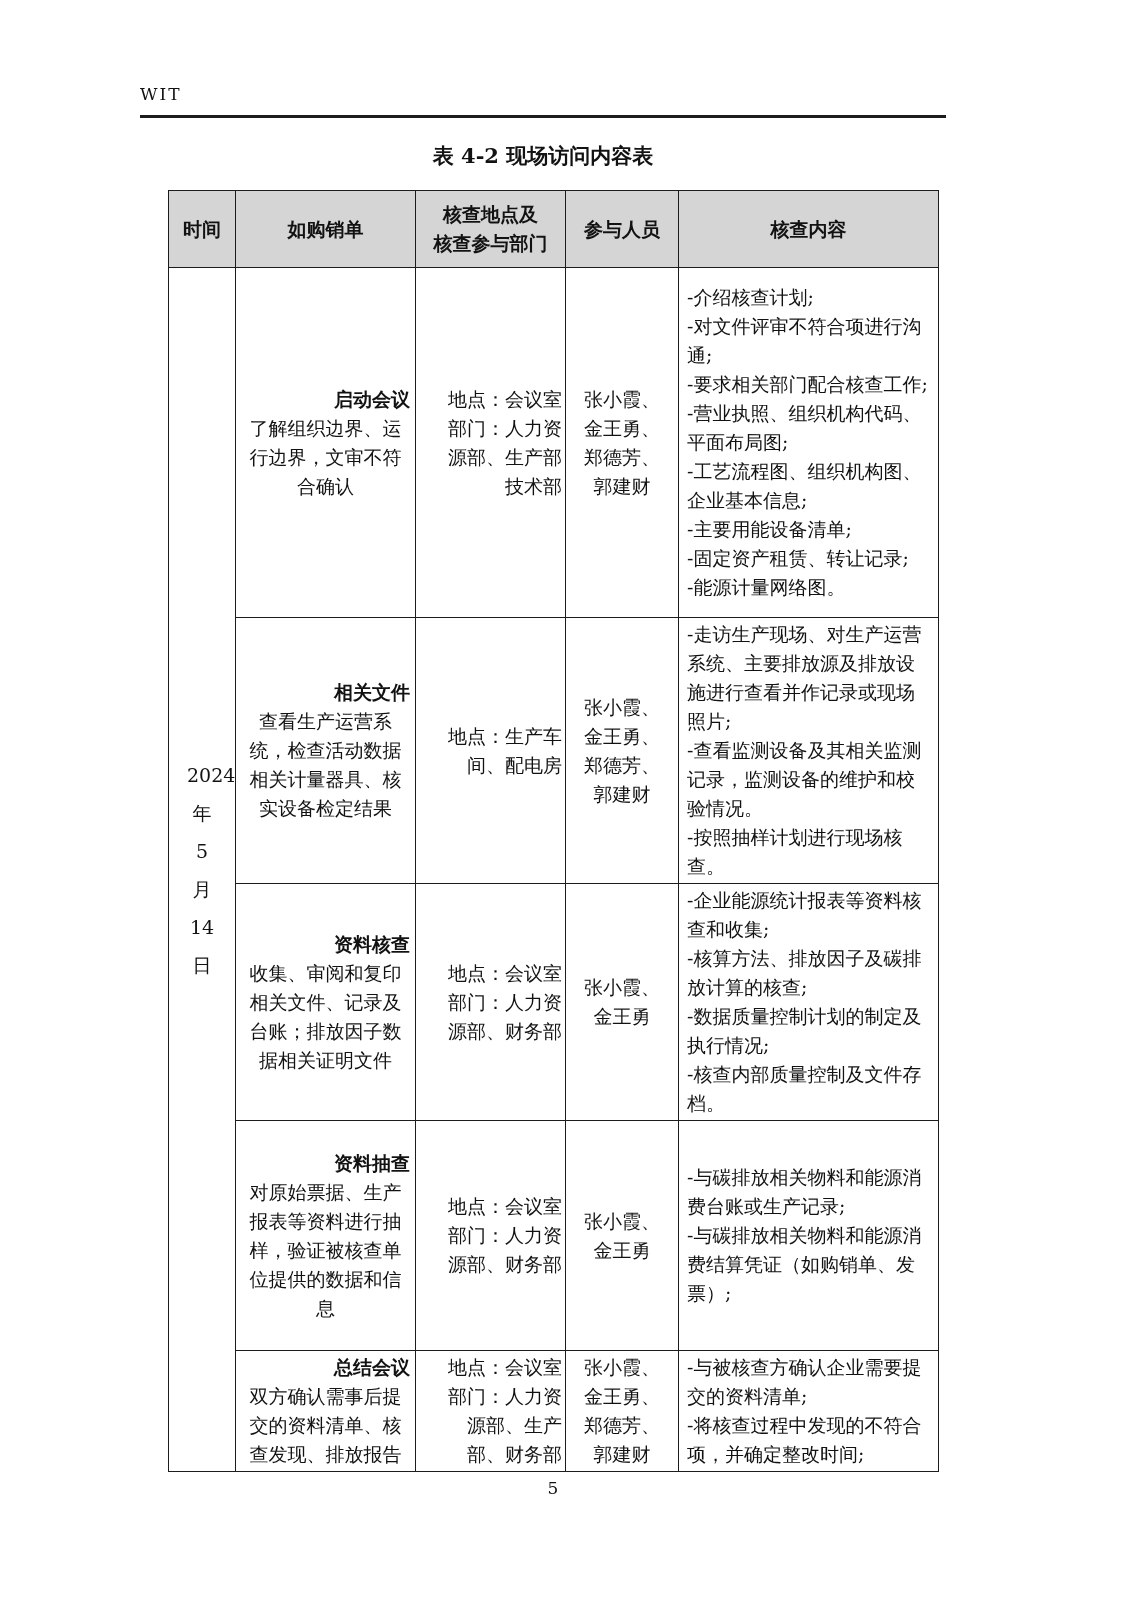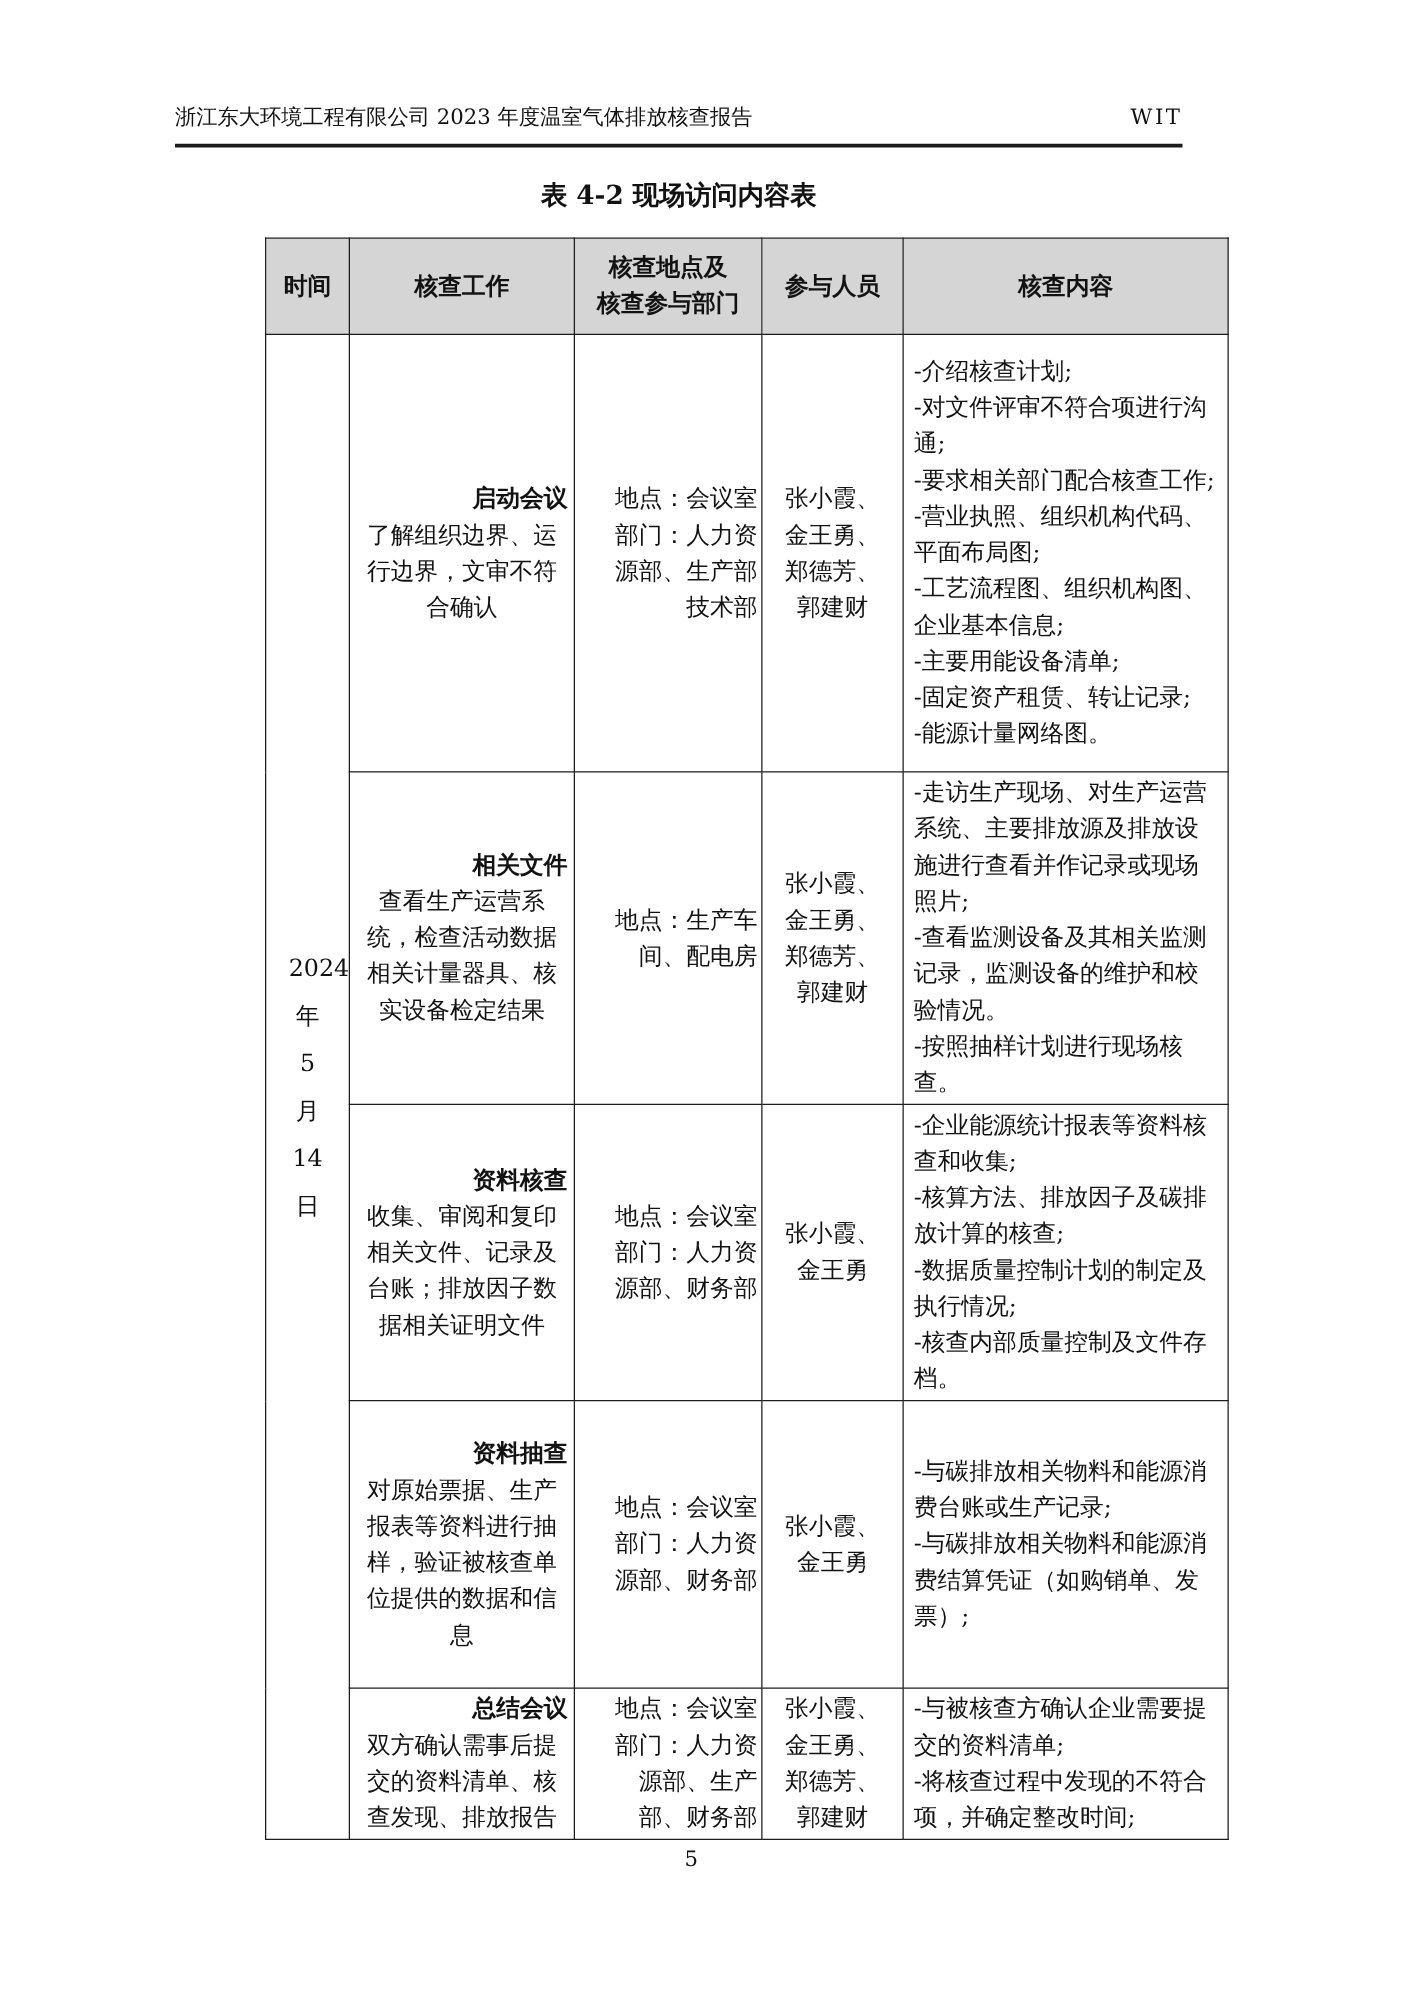--- a/index.html
+++ b/index.html
@@ -27,21 +27,21 @@
   }
   .doc-header .wit{letter-spacing:2px;}
   .table-title{
     position:absolute;top:142px;left:140px;width:806px;
     text-align:center;font-size:21px;font-weight:bold;
   }
   table.visit-table{
     position:absolute;top:190px;left:168px;
     width:770px;
     border-collapse:collapse;table-layout:fixed;
-    font-size:19px;line-height:29px;margin-left:44px;
+    font-size:19px;line-height:29px;
   }
   .visit-table th,.visit-table td{
     border:1.5px solid var(--border);
     padding:2px 6px;
     vertical-align:middle;
     overflow:hidden;
   }
   .visit-table thead th{
     background:var(--header-bg);
     font-weight:bold;text-align:center;
@@ -66,38 +66,37 @@
     position:absolute;top:1478px;left:168px;width:770px;
     text-align:center;font-size:17px;
   }
 </style>
 </head>
 <body>
 
 <div class="page">
 
   <div class="doc-header">
-    <span>浙江东大环境工程有限公司 2023 年度温室气体排放核查报告</span>
     <span class="wit">WIT</span>
   </div>
 
   <div class="table-title">表 4-2 现场访问内容表</div>
 
   <table class="visit-table">
     <colgroup>
       <col style="width:67px">
         <col style="width:180px">
         <col style="width:150px">
         <col style="width:113px">
         <col style="width:260px">
     </colgroup>
     <thead>
       <tr>
         <th>时间</th>
-        <th>核查工作</th>
+        <th>如购销单</th>
         <th>核查地点及
 核查参与部门</th>
         <th>参与人员</th>
         <th>核查内容</th>
       </tr>
     </thead>
     <tbody>
       <tr class="r1">
         <td class="time" rowspan="5">2024
 年 5

